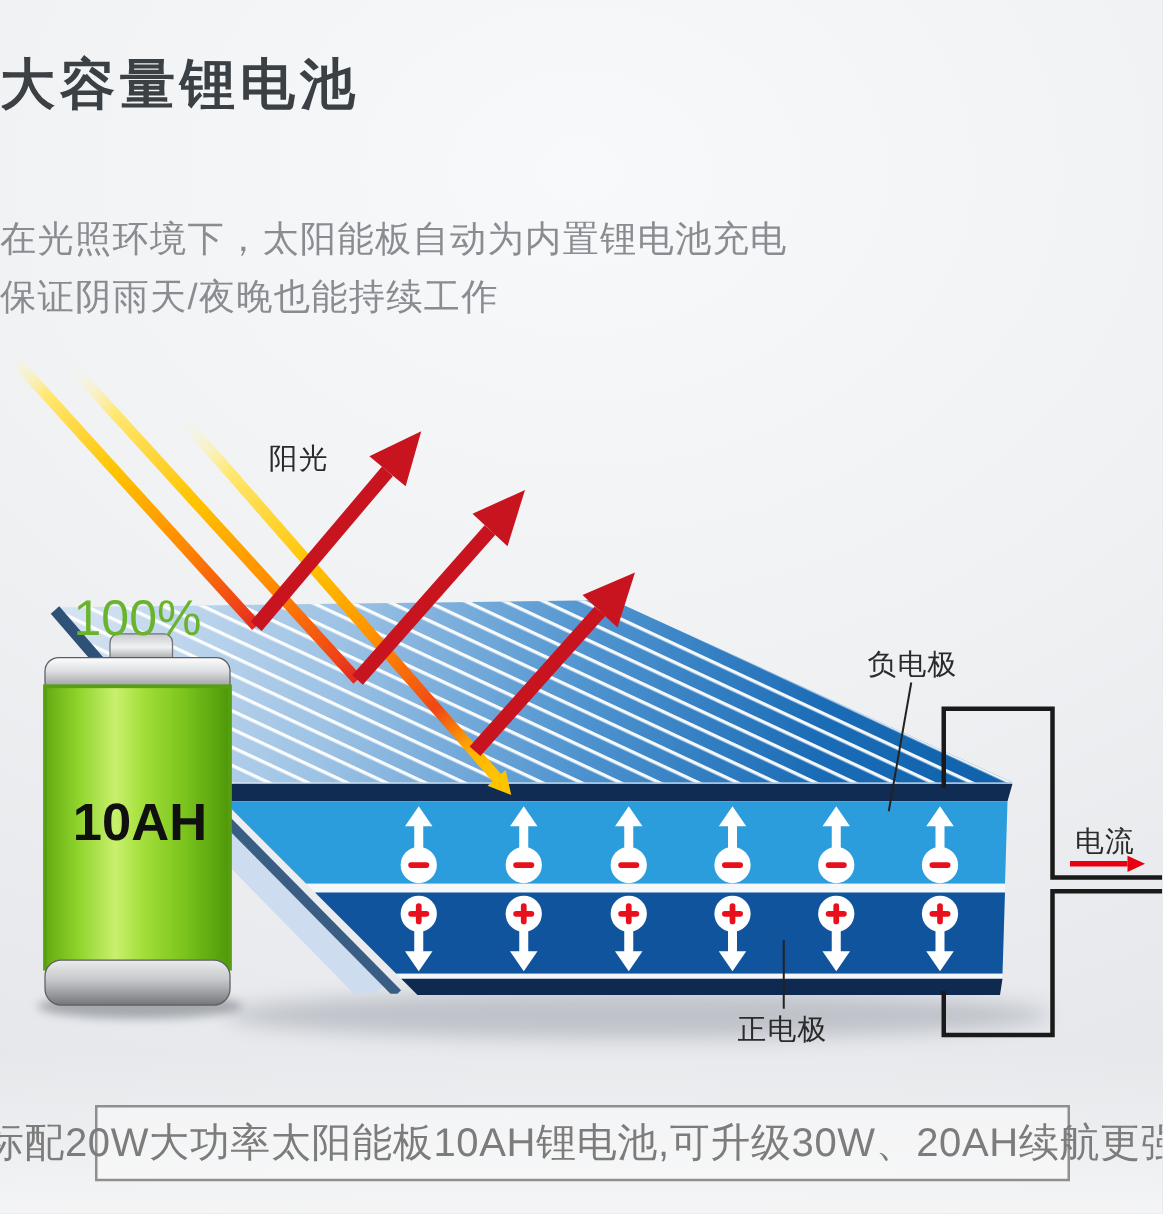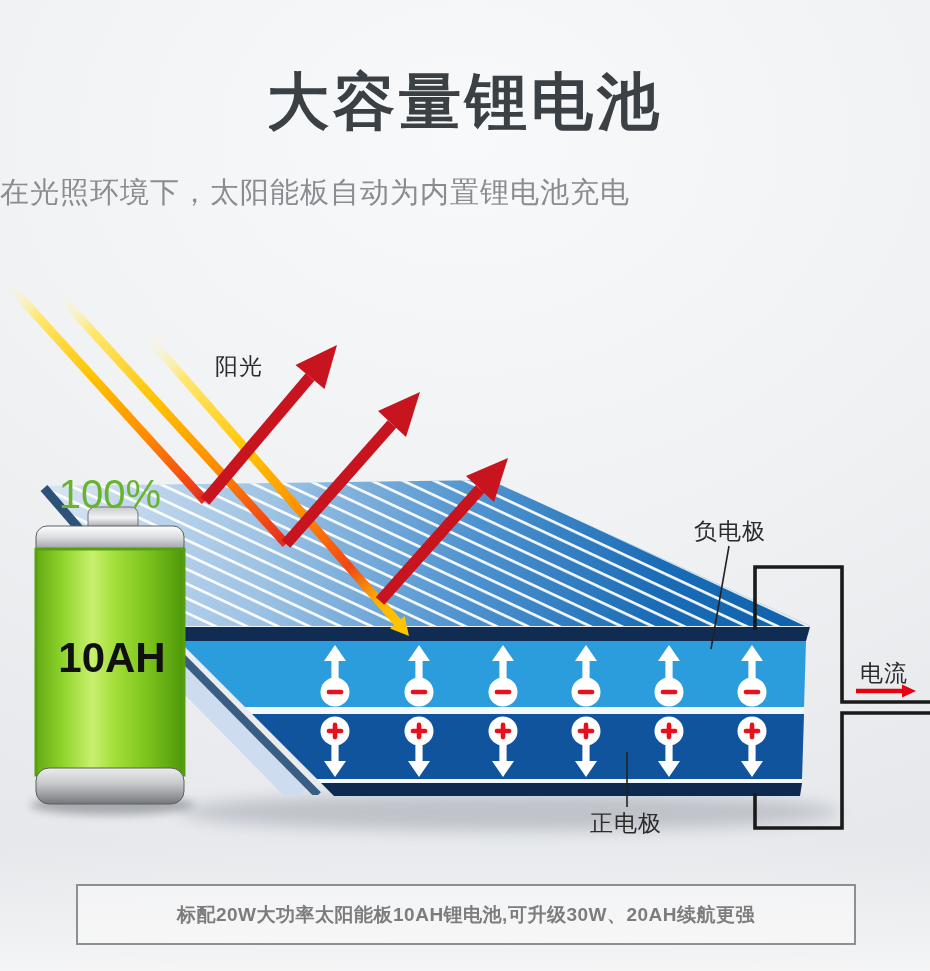--- a/index.html
+++ b/index.html
@@ -11,49 +11,49 @@
   .page{
     position:relative;width:930px;height:971px;overflow:hidden;
     background:radial-gradient(130% 95% at 50% 14%, #f8f9fa 0%, #eff1f3 46%, #e2e4e8 100%);
   }
   .page::after{
     content:"";position:absolute;left:0;right:0;bottom:0;height:130px;
     background:linear-gradient(180deg, rgba(255,255,255,0) 0%, rgba(250,250,250,.75) 100%);
     pointer-events:none;
   }
   .title{
-    position:absolute;top:68px;left:0;width:100%;
-    text-align:center;font-size:62px;font-weight:900;color:#3b4045;
+    position:absolute;top:44px;left:0;width:100%;
+    font-size:44px;font-weight:900;color:#3b4045;
     letter-spacing:4px;line-height:1.1;
   }
   .subtitle{
     position:absolute;left:0;width:100%;text-align:left;
     font-size:29px;color:#898d91;letter-spacing:1px;line-height:1;
   }
   .subtitle.line1{top:178px;}
   .subtitle.line2{top:224px;}
   .caption-box{
     position:absolute;left:76px;top:884px;width:776px;height:57px;
     border:2px solid #8f8f8f;background:rgba(252,252,252,0.5);
     display:flex;align-items:center;justify-content:center;
-    font-size:19px;color:#7c7c7c;letter-spacing:0.5px;white-space:nowrap;
+    font-size:32px;color:#7c7c7c;letter-spacing:0.5px;white-space:nowrap;
     z-index:5;
-    font-weight:bold;
   }
   .diagram-svg{position:absolute;left:0;top:0;z-index:2;}
   text{font-family:"Liberation Sans","DejaVu Sans",sans-serif;}
   .cn-label{fill:#2b2b2b;font-size:23px;letter-spacing:1px;}
 </style>
 </head>
 <body>
 
 <div class="page">
 
   <div class="title">大容量锂电池</div>
   <div class="subtitle line1">在光照环境下，太阳能板自动为内置锂电池充电</div>
+  <div class="subtitle line2">保证阴雨天/夜晚也能持续工作</div>
 
   <svg class="diagram-svg" width="930" height="971" viewBox="0 0 930 971">
     <defs>
       <linearGradient id="gFace" gradientUnits="userSpaceOnUse" x1="60" y1="520" x2="800" y2="640">
         <stop offset="0" stop-color="#d4e2f2"></stop>
         <stop offset="0.28" stop-color="#9cc2e4"></stop>
         <stop offset="0.55" stop-color="#4e93cf"></stop>
         <stop offset="0.8" stop-color="#1b6cb6"></stop>
         <stop offset="1" stop-color="#1061ab"></stop>
       </linearGradient>

